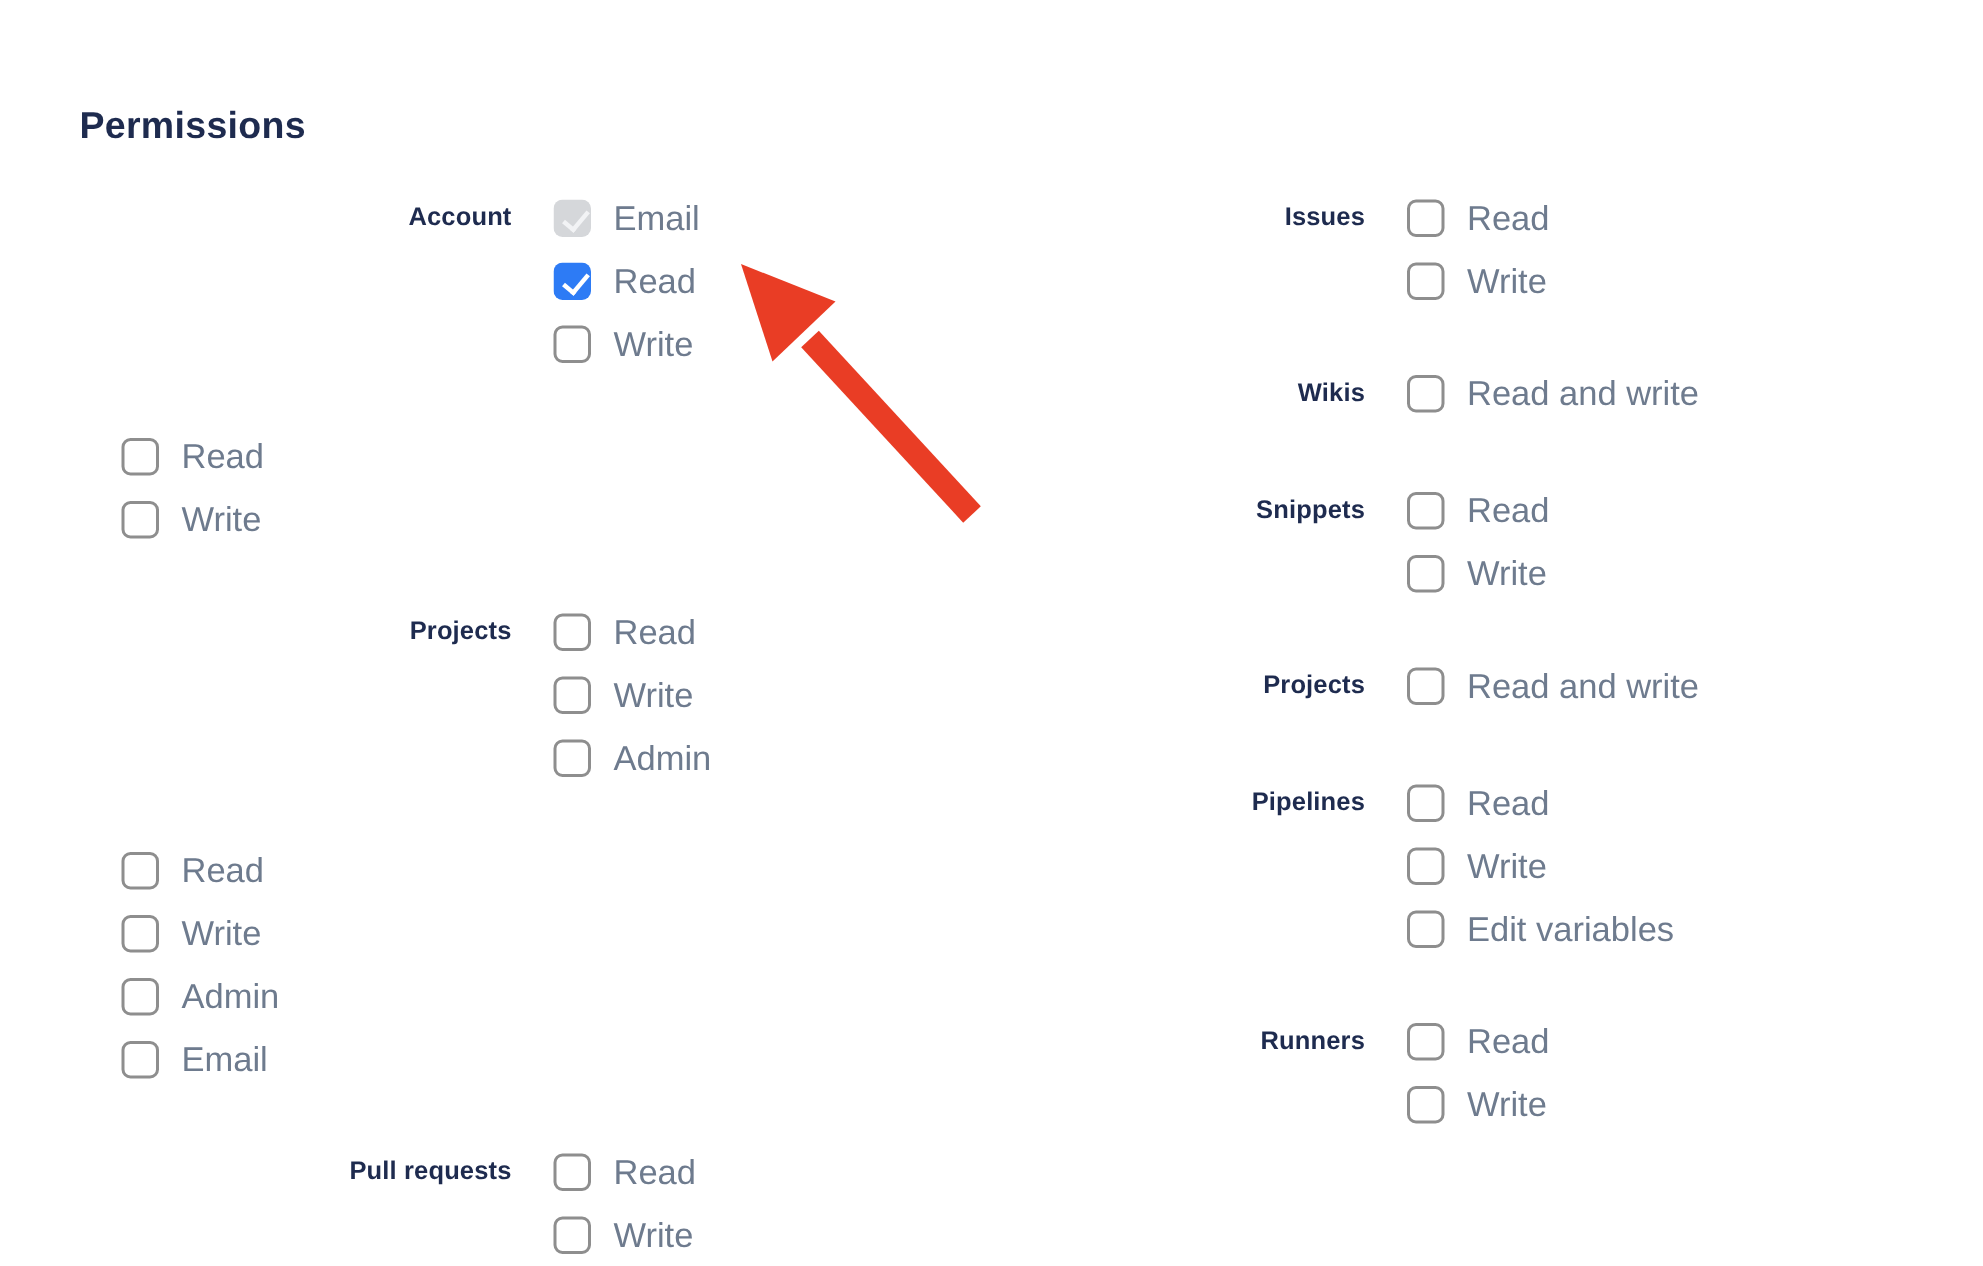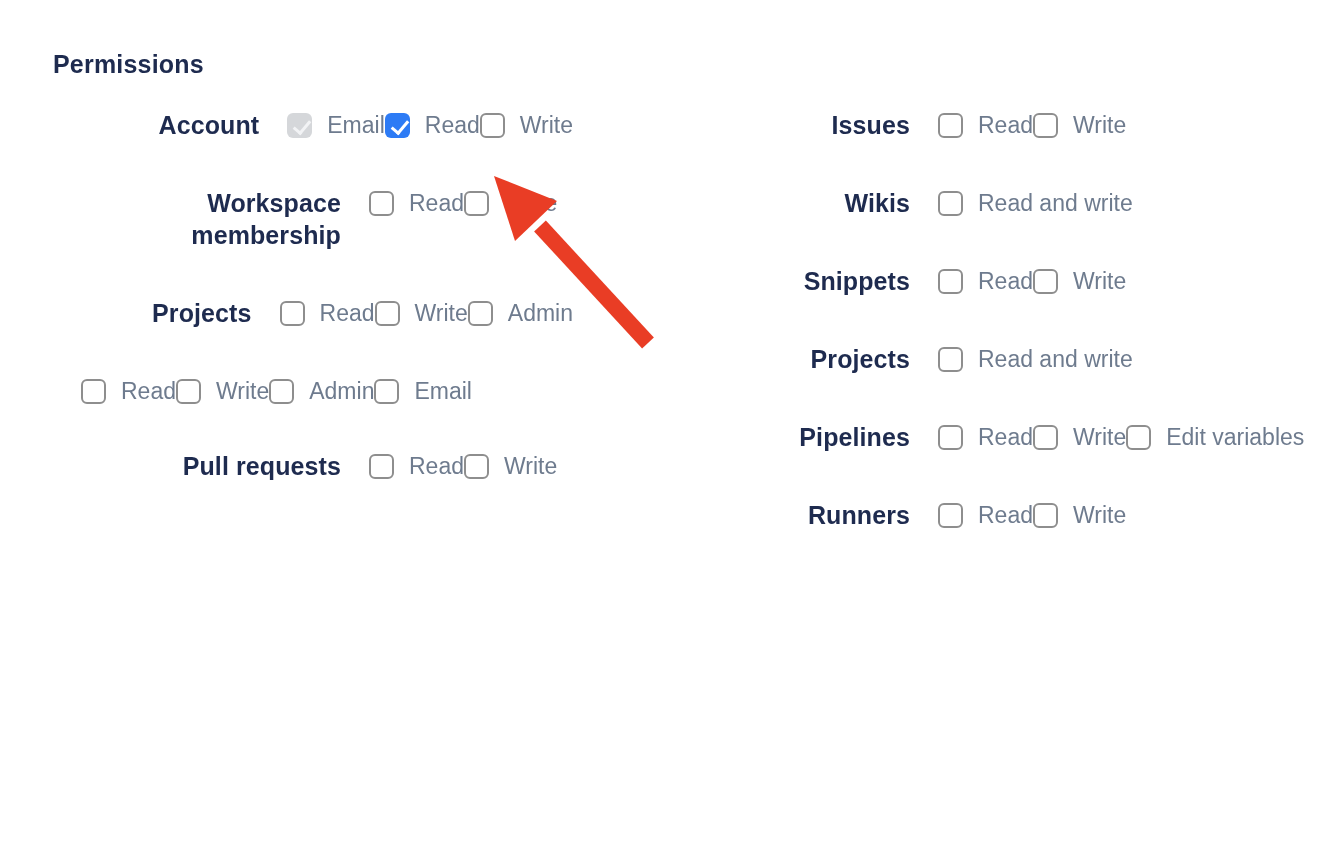--- a/index.html
+++ b/index.html
@@ -4,46 +4,46 @@
 <style>
   * { box-sizing: border-box; }
   html, body { margin: 0; padding: 0; }
   body {
     width: 1322px; height: 844px;
     background: #ffffff;
     font-family: "Liberation Sans", sans-serif;
     position: relative;
     overflow: hidden;
   }
-  .page { padding: 50px 0 0 53px; }
+  .page { padding: 70px 0 0 53px; }
   .heading {
     margin: 0 0 35px 0;
     font-size: 25px;
     line-height: 28px;
     font-weight: 700;
     color: #1E2B4F;
     letter-spacing: 0.2px;
   }
   .columns { display: flex; align-items: flex-start; }
   .col { display: flex; flex-direction: column; gap: 50px; }
   .col-left { width: 520px; flex: none; }
   .col-right { flex: none; }
   .group { display: flex; align-items: flex-start; }
   .group-label {
-    font-size: 25px;
+    font-size: 17px;
     font-weight: 700;
     color: #1E2B4F;
     line-height: 32px;
     text-align: right;
     margin-top: -4px;
     letter-spacing: 0.1px;
   }
   .col-left  .group-label { width: 288px; padding-left: 88px; }
   .col-right .group-label { width: 337px; padding-left: 137px; }
-  .options { display: flex; flex-direction: row; margin-left: 28px; }
+  .options { display: flex; flex-direction: column; gap: 17px; margin-left: 28px; }
   .option { display: flex; align-items: center; height: 25px; }
   .checkbox {
     width: 25px; height: 25px;
     flex: none;
     border: 2px solid #8E8E8E;
     border-radius: 6px;
     background: #ffffff;
     position: relative;
     display: inline-block;
   }
@@ -109,21 +109,20 @@
             <span class="option-label">Read</span>
           </div>
           <div class="option">
             <span class="checkbox" data-state="unchecked"></span>
             <span class="option-label">Write</span>
           </div>
         </div>
       </div>
 
       <div class="group">
-        <div class="group-label">Workspace membership</div>
         <div class="options">
           <div class="option">
             <span class="checkbox" data-state="unchecked"></span>
             <span class="option-label">Read</span>
           </div>
           <div class="option">
             <span class="checkbox" data-state="unchecked"></span>
             <span class="option-label">Write</span>
           </div>
         </div>

